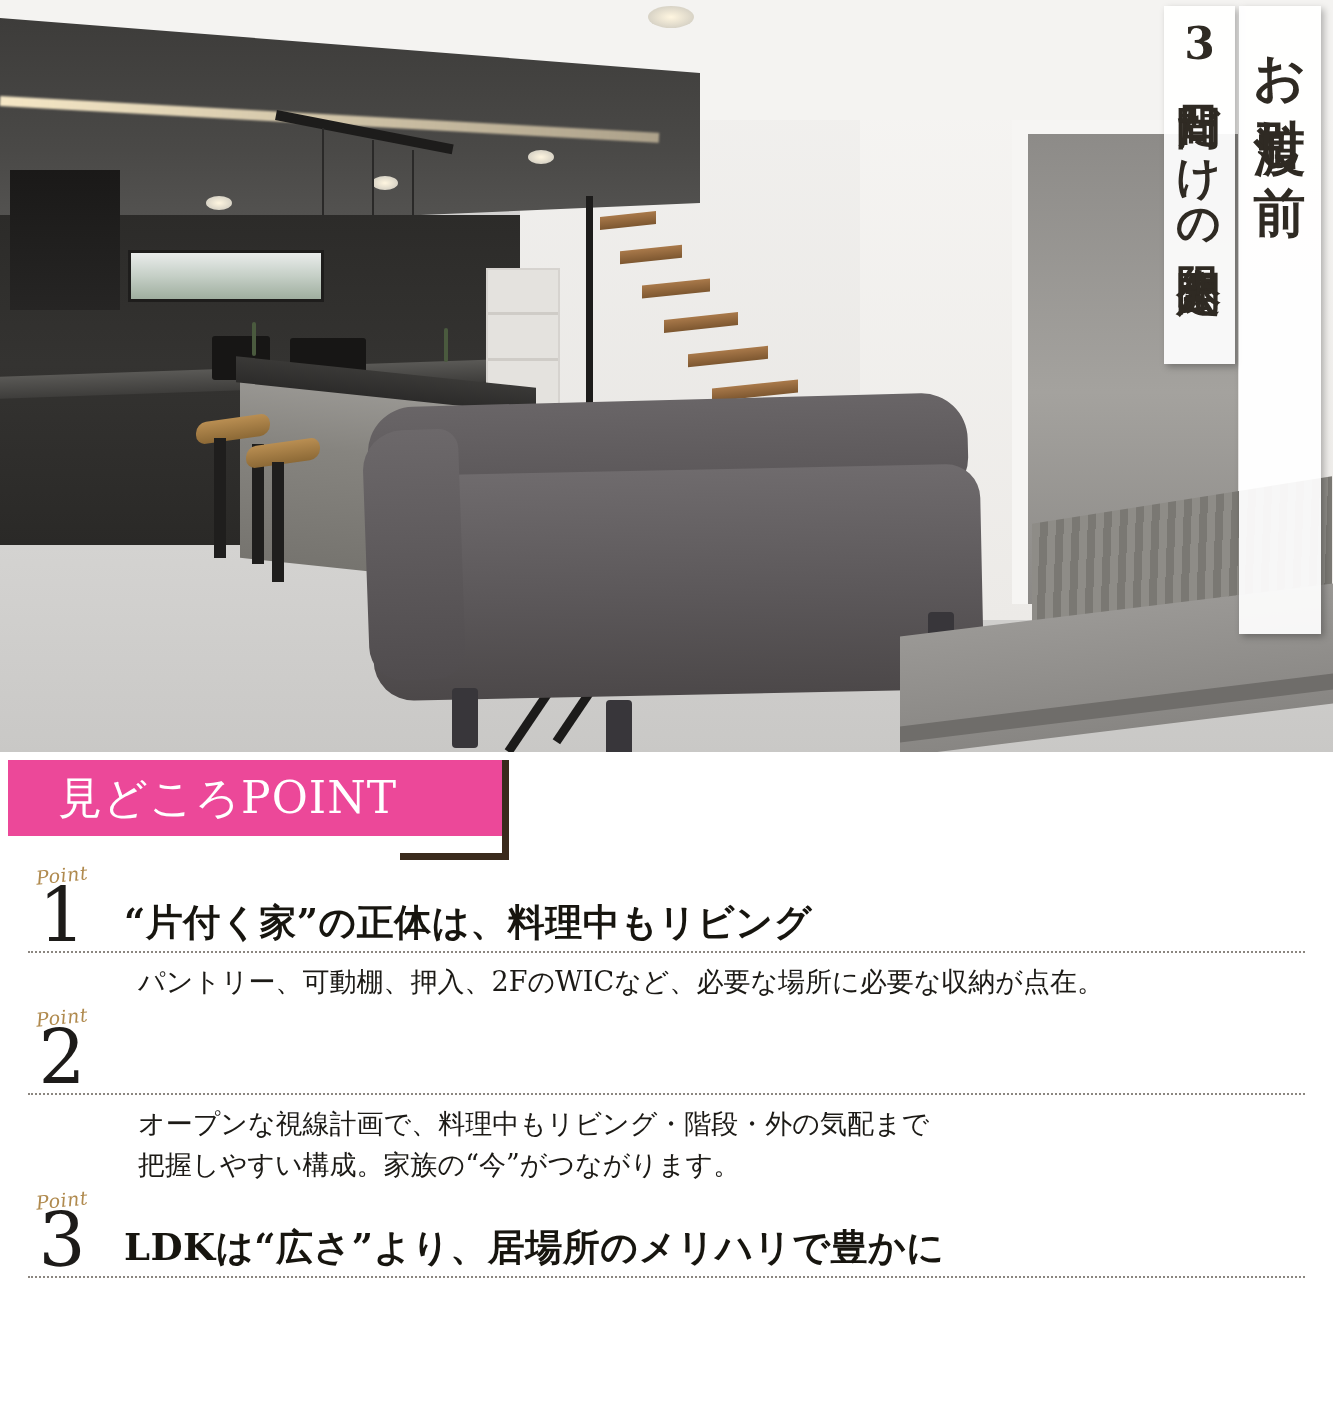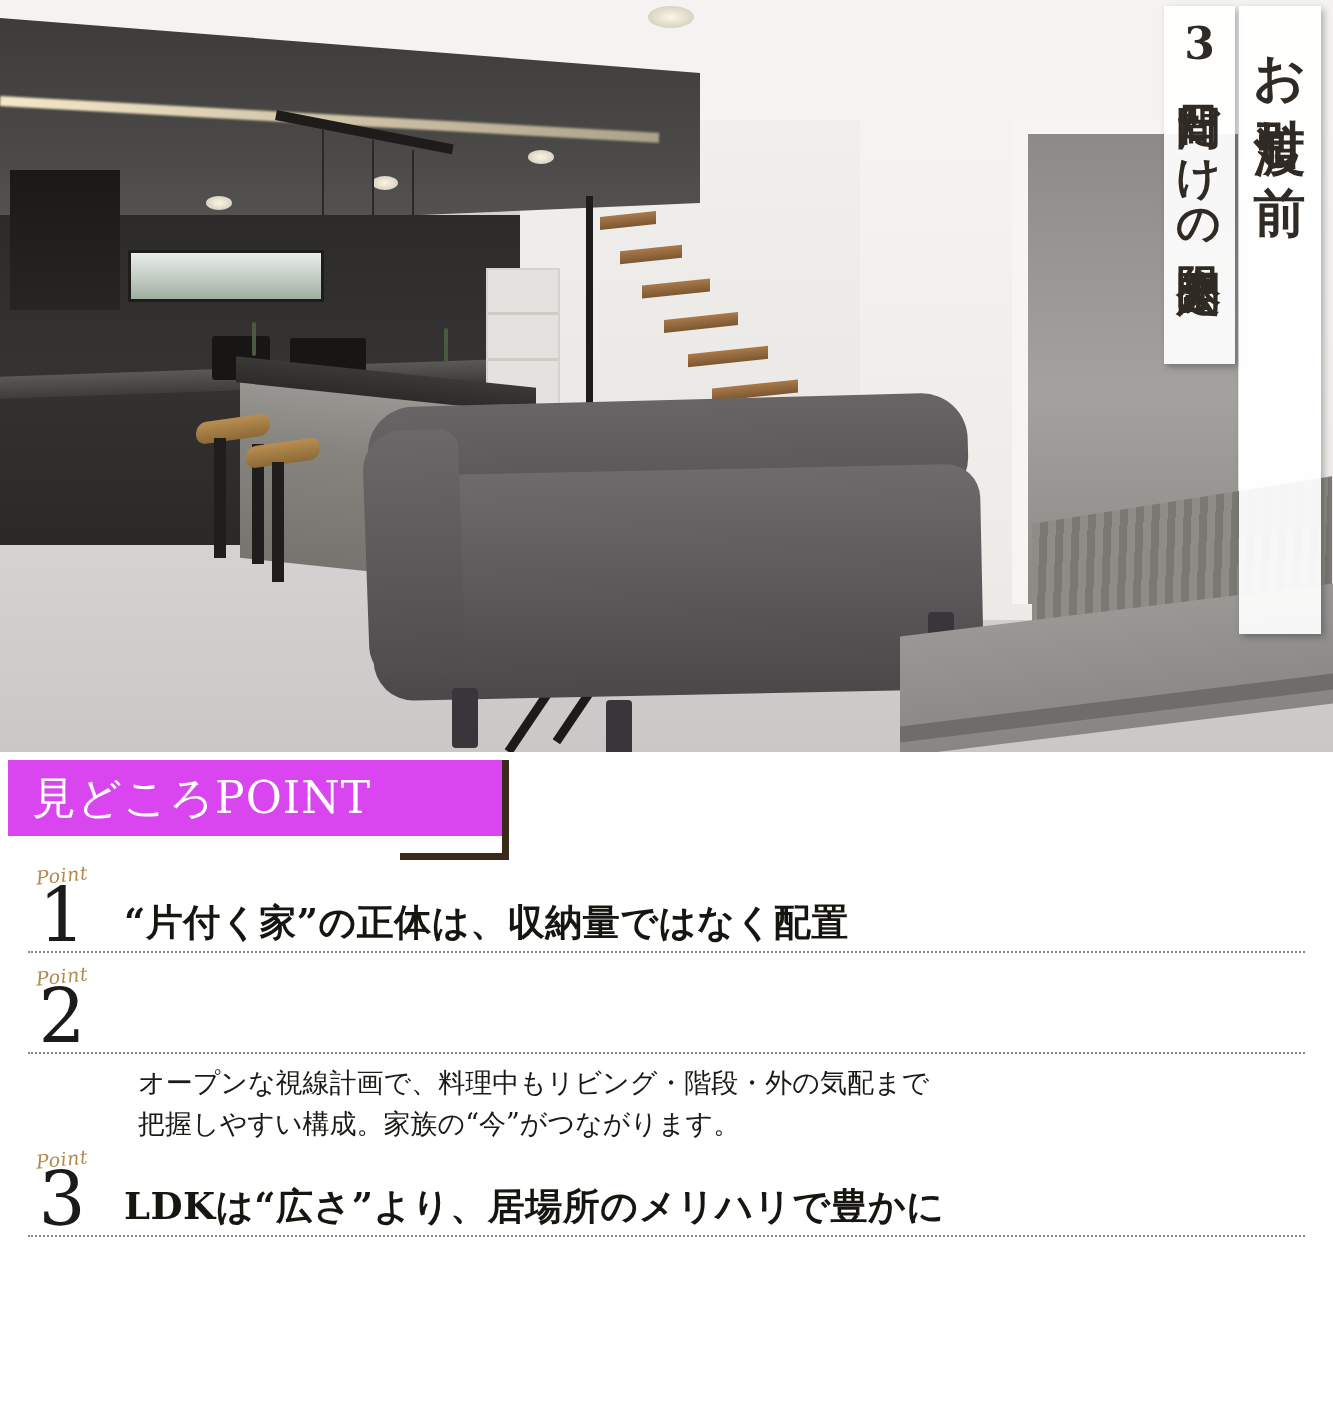--- a/index.html
+++ b/index.html
@@ -268,24 +268,24 @@
     position: absolute;
     left: 0;
     top: 752px;
     width: 1333px;
     height: 110px;
   }
   .point-header {
     position: absolute;
     left: 8px; top: 8px;
     width: 494px; height: 76px;
-    background: #d946ef;
+    background: #ec4899;
     display: flex;
     align-items: center;
-    padding-left: 24px;
+    padding-left: 50px;
     box-sizing: border-box;
   }
   .point-header span {
     color: #ffffff;
     font-size: 44px;
     font-family: "DejaVu Serif", serif;
     letter-spacing: 1px;
   }
   .header-hook-v {
     position: absolute;
@@ -458,24 +458,25 @@
 </div>
 
 <div class="points">
 
   <div class="point">
     <div class="point-top">
       <div class="num-wrap">
         <span class="point-label">Point</span>
         <span class="point-num">1</span>
       </div>
-      <div class="point-title">“片付く家”の正体は、収納量ではなく配置</div>
+      <div class="point-title">“片付く家”の正体は、料理中もリビング</div>
     </div>
     <div class="rule"></div>
     <div class="point-body">
+      <div>パントリー、可動棚、押入、2FのWICなど、必要な場所に必要な収納が点在。</div>
     </div>
   </div>
 
   <div class="point">
     <div class="point-top">
       <div class="num-wrap">
         <span class="point-label">Point</span>
         <span class="point-num">2</span>
       </div>
     </div>

